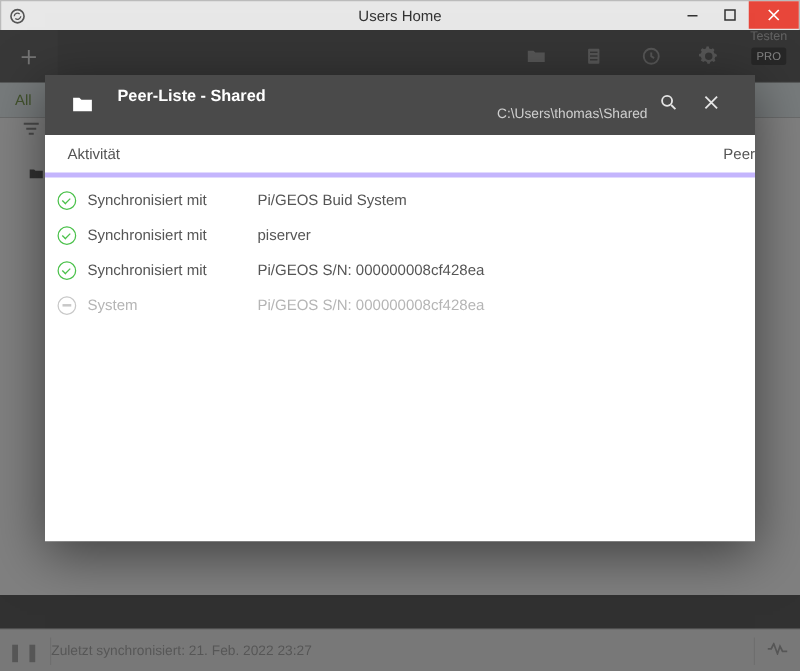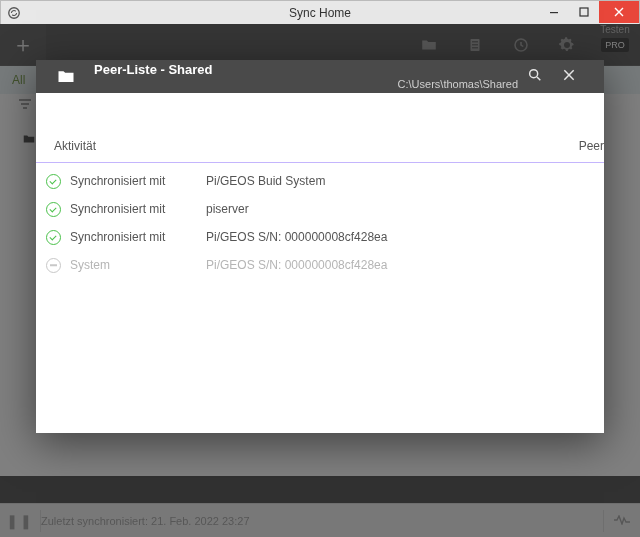--- a/index.html
+++ b/index.html
@@ -62,34 +62,34 @@
   .statusbar .status-text { flex: 1; }
   .statusbar .activity { width: 36px; text-align: center; }
 
   
   .modal {
     position: absolute; left: 36px; right: 36px; top: 60px; bottom: 104px;
     background: #fff; z-index: 10; box-shadow: 0 10px 40px rgba(0,0,0,0.5);
     display: flex; flex-direction: column;
   }
   .modal-header {
-    background: #4a4a4a; color: #fff; height: 33px;
+    background: #4a4a4a; color: #fff; height: 48px;
     display: flex; align-items: center; padding: 0 18px;
   }
   .modal-header .folder-ico { margin-right: 16px; }
   .modal-header .folder-ico svg { width: 24px; height: 20px; display: block; }
   .modal-header .titles { flex: 1; line-height: 1.25; }
   .modal-header .t1 { font-size: 13px; font-weight: 600; }
   .modal-header .t2 { font-size: 11px; color: #cfcfcf; text-align: right; }
   .modal-header .hicon { width: 34px; text-align: center; color: #e5e5e5; cursor: pointer; }
   .modal-header .hicon svg { width: 16px; height: 16px; }
 
   .modal-table-head {
-    display: flex; height: 34px; align-items: center; border-bottom: 1px solid #c4b5fd;
-    font-size: 12px; color: #555; margin-top: 36px;
+    display: flex; height: 34px; align-items: center; border-bottom: 4px solid #c4b5fd;
+    font-size: 12px; color: #555;
   }
   .col-activity { width: 170px; padding-left: 18px; }
   .col-peer { flex: 1; padding-left: 0; text-align: right; }
 
   .modal-body { flex: 1; overflow: auto; padding-top: 4px; }
   .row {
     display: flex; align-items: center; height: 28px; font-size: 12px; color: #555;
   }
   .row .status-ico { width: 34px; display: flex; justify-content: center; }
   .row .act { width: 136px; }
@@ -111,21 +111,21 @@
 </head>
 <body>
 
 <div class="titlebar">
   <span class="app-icon">
     <svg viewBox="0 0 16 16">
         <circle cx="8" cy="8" r="6" fill="none" stroke="#555" stroke-width="1.5"></circle>
         <path d="M5 8a3 3 0 0 1 5-2M11 8a3 3 0 0 1-5 2" fill="none" stroke="#555" stroke-width="1.2"></path>
       </svg>
   </span>
-  <div class="title">Sync Home</div>
+  <div class="title">Users Home</div>
   <div class="win-controls">
     <div class="win-btn">
       <svg viewBox="0 0 10 10">
           <rect x="1" y="5" width="8" height="1.2" fill="#333"></rect>
         </svg>
     </div>
     <div class="win-btn">
       <svg viewBox="0 0 10 10">
           <rect x="1" y="1" width="8" height="8" fill="none" stroke="#333" stroke-width="1.2"></rect>
         </svg>

